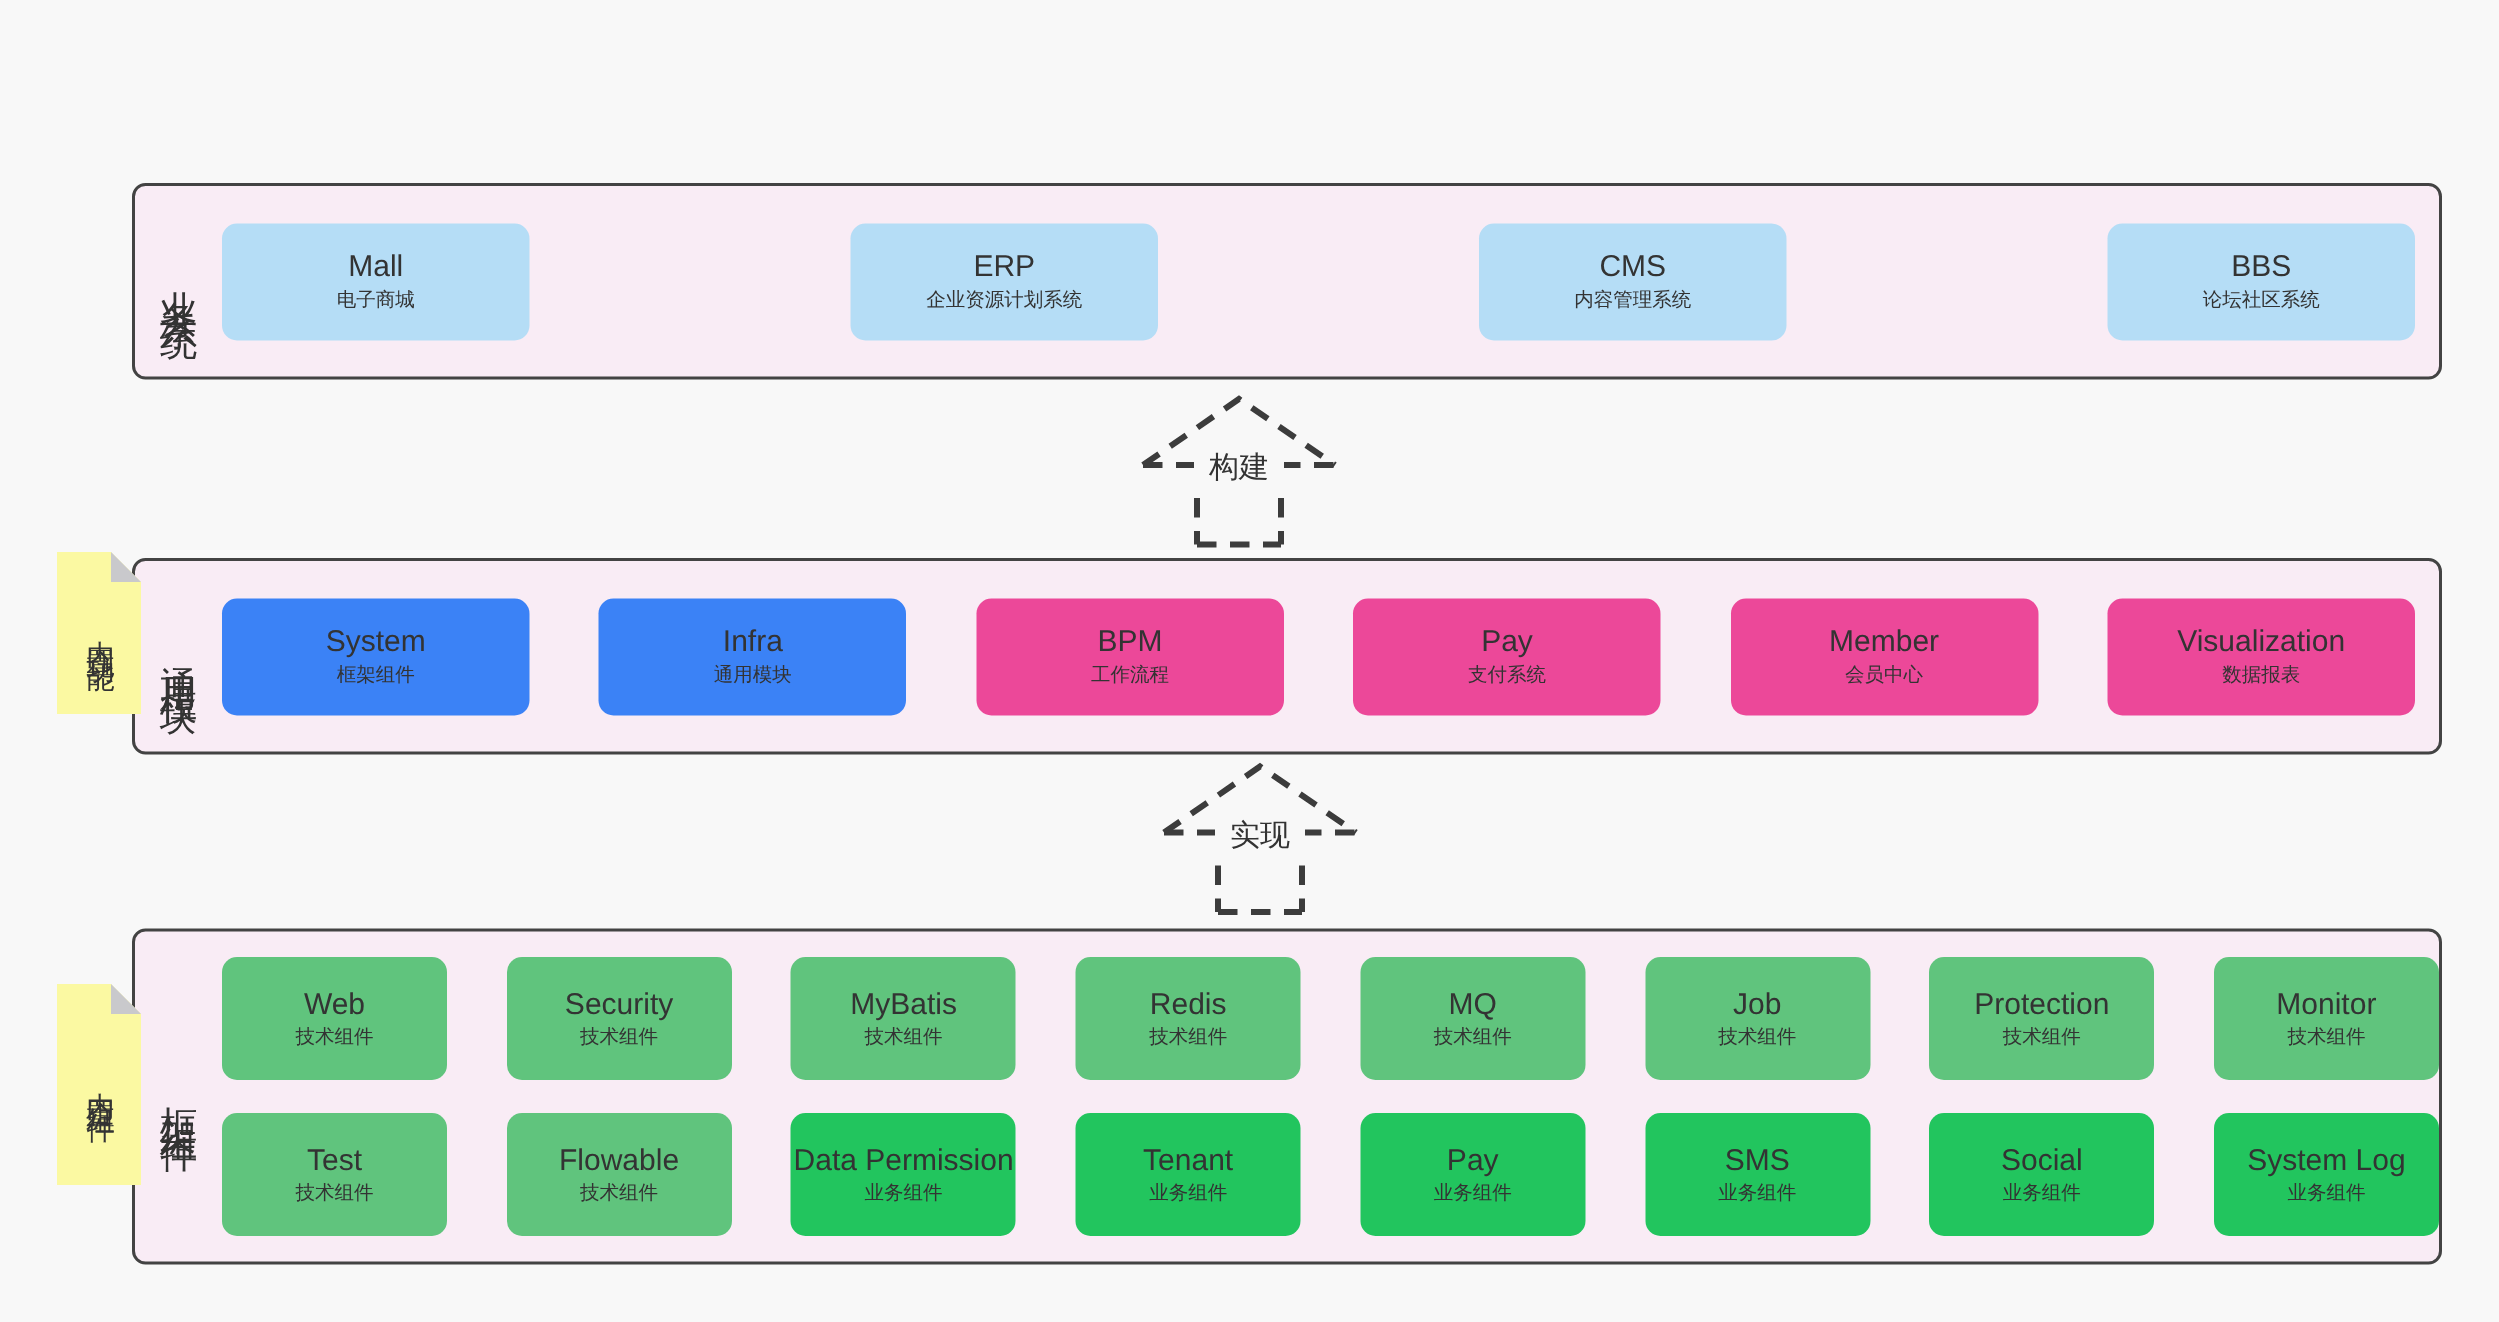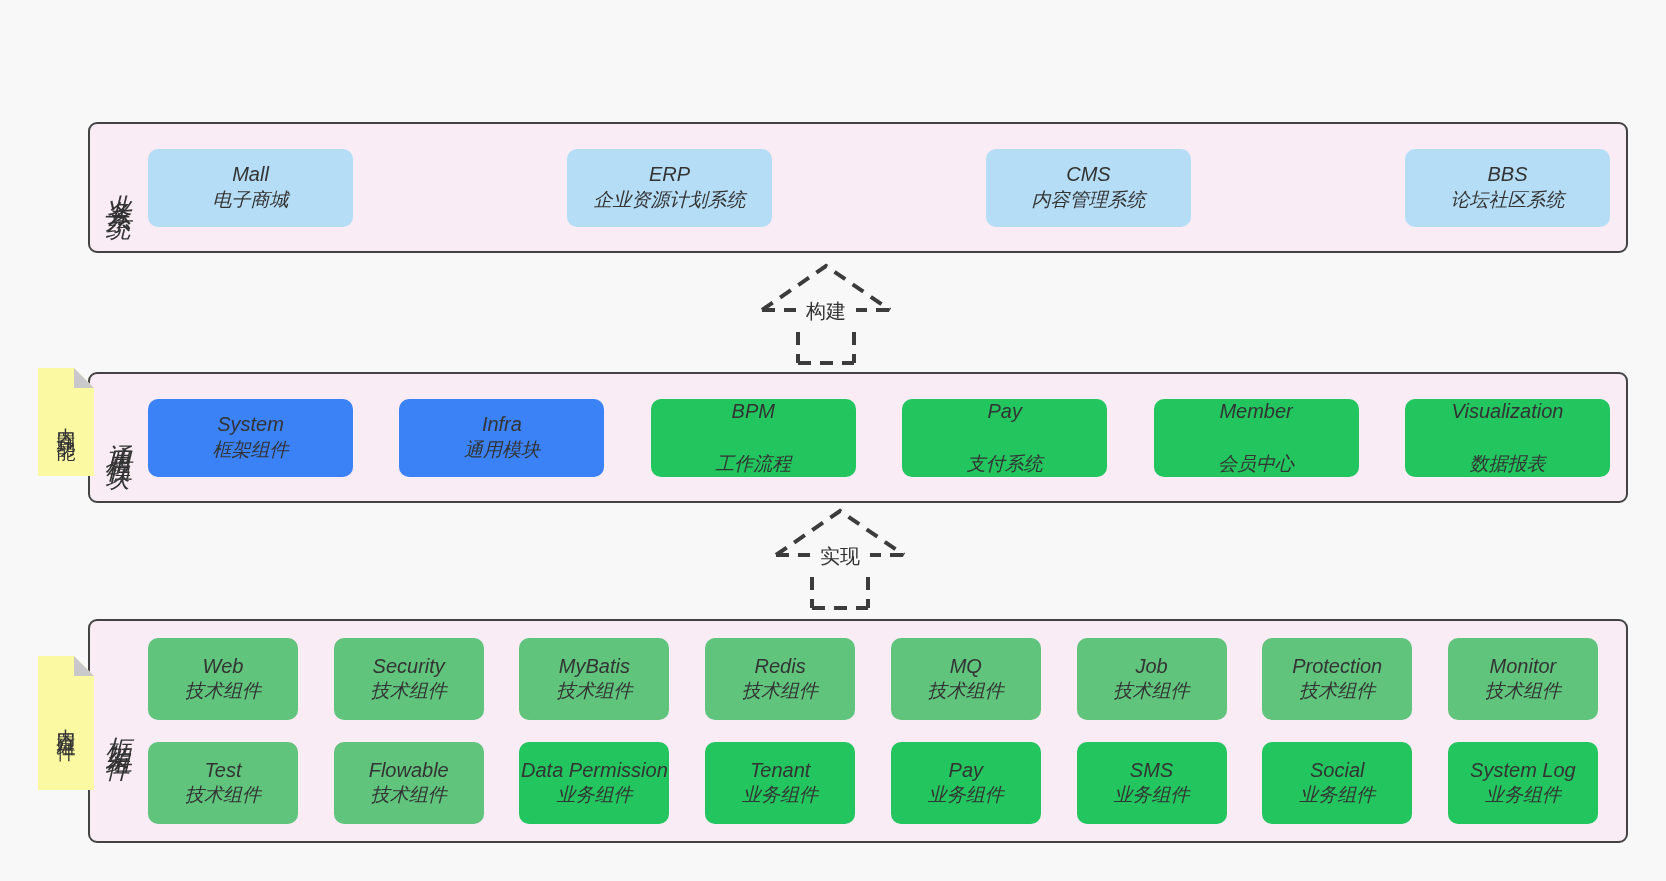--- a/index.html
+++ b/index.html
@@ -5,51 +5,51 @@
   * { margin:0; padding:0; box-sizing:border-box; }
   body { background:#f8f8f8; }
   .canvas {
     position:relative; width:1666px; height:881px;
     background:#f8f8f8; overflow:hidden;
     font-family:"Liberation Sans", sans-serif; color:#333;
   }
   .layer {
     position:absolute; left:88px; width:1540px;
     background:#f9ecf5; border:2px solid #434343; border-radius:9px;
-    display:flex; z-index:1;font-style:italic;
+    display:flex; z-index:1;
   }
   #layer-business   { top:122px; height:131px; }
   #layer-modules    { top:372px; height:131px; }
   #layer-components { top:619px; height:224px; }
 
   .layer-label { width:58px; display:flex; align-items:center; justify-content:center; }
   .layer-label span {
     writing-mode:vertical-rl; text-orientation:upright;
     font-size:25px; letter-spacing:7px; color:#333;
   }
   .boxes {
     flex:1; display:flex; align-items:center;
     justify-content:space-between; padding-right:16px;
   }
   .box {
     border-radius:10px; display:flex; flex-direction:column;
     align-items:center; justify-content:center; text-align:center;
   }
   #layer-business .box, #layer-modules .box { width:205px; height:78px; }
   .box-name { font-size:20px; line-height:1.28; }
-  .box-desc { font-size:19px; line-height:1.3; }
+  .box-desc { font-size:13px; line-height:1.3; }
   .blue       { background:#b5ddf6; }
   .red        { background:#3b82f6; }
-  .pink       { background:#22c55e;justify-content:space-between; }
+  .pink       { background:#ec4899; }
   .green      { background:#60c47d; }
   .lightgreen { background:#22c55e; }
 
   .comp-grid {
     flex:1; display:flex; flex-direction:column;
-    justify-content:center; gap:22px; padding-right:28px;
+    justify-content:center; gap:22px; 
   }
   .comp-row { display:flex; justify-content:space-between; }
   .comp-row .box { width:150px; height:82px; }
 
   .arrow { position:absolute; width:140px; height:106px; z-index:2; }
   #arrow-build     { left:756px; top:260px; }
   #arrow-implement { left:770px; top:505px; }
   .arrow path { fill:none; stroke:#3c3c3c; stroke-width:4; stroke-dasharray:13 9; }
   .arrow text { font-size:20px; fill:#333; font-family:"Liberation Sans",sans-serif; }
 

